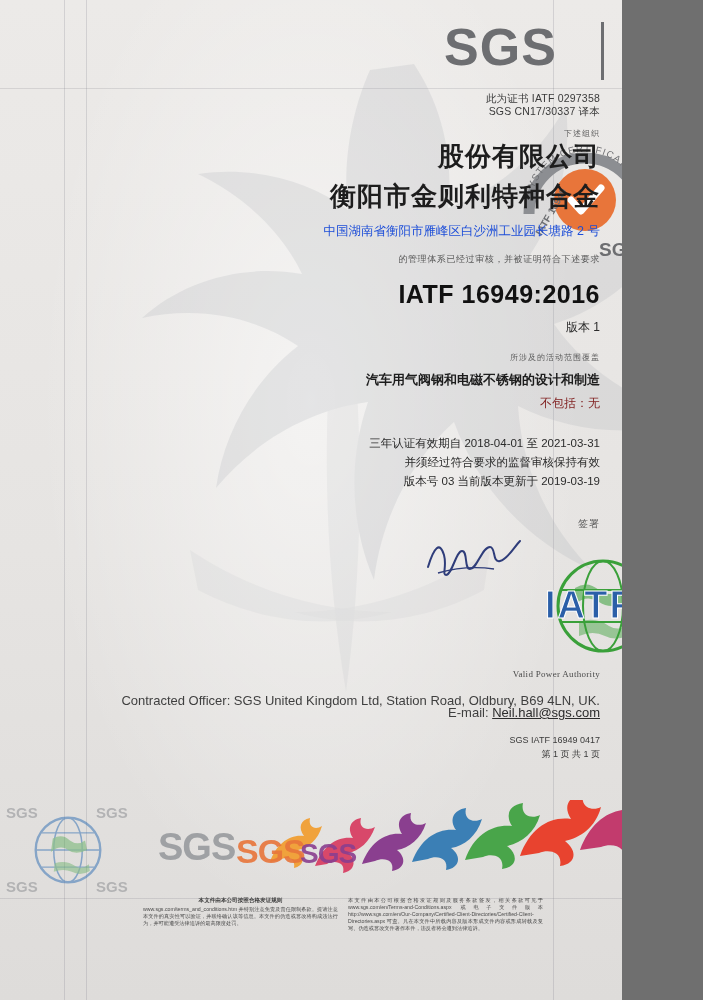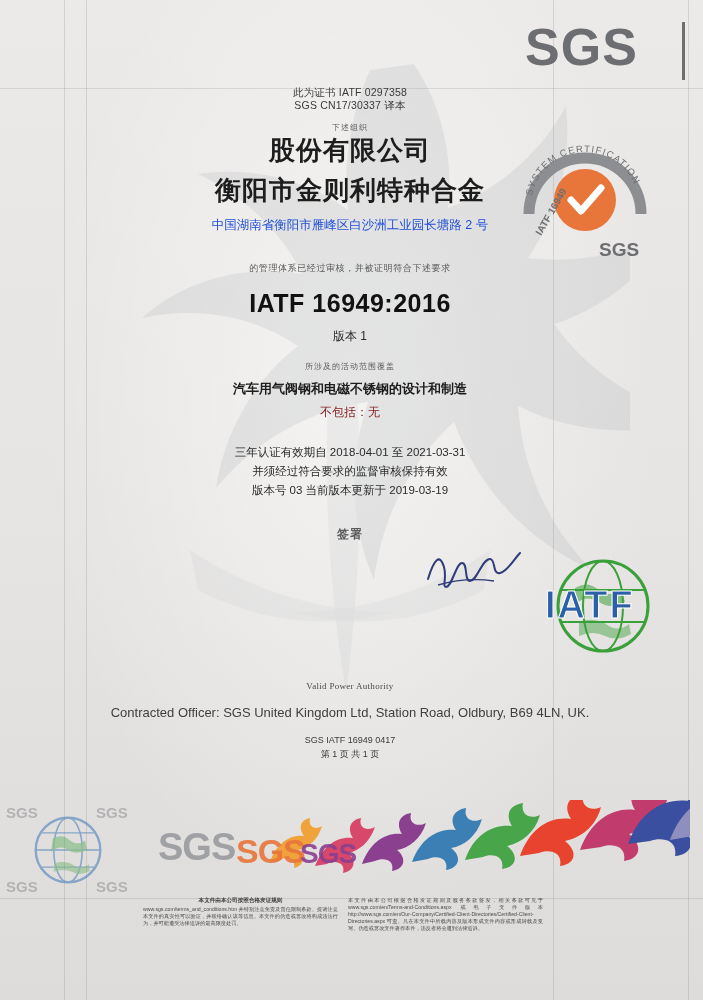--- a/index.html
+++ b/index.html
@@ -8,21 +8,21 @@
     background: #6f6f6f;
   }
   body {
     width: 703px;
     height: 1000px;
     overflow: hidden;
     font-family: "Liberation Sans", sans-serif;
   }
   .page {
     position: relative;
-    width: 703px;
+    width: 622px;
     height: 1000px;
     background: #e9e9e7;
     overflow: hidden;
   }
   
   .paper-tint {
     position: absolute;
     inset: 0;
     background:
       radial-gradient(ellipse at 50% 40%, rgba(255,255,255,0.55) 0%, rgba(255,255,255,0.0) 62%),
@@ -117,23 +117,23 @@
     position: absolute;
     font-weight: bold;
     font-size: 15px;
     color: #8d8f93;
   }
 
   
   .doc-text {
     position: absolute;
     left: 100px;
-    top: 86px;
+    top: 92px;
     width: 500px;
-    text-align: center;
+    text-align: right;
     color: #2b2b2b;
   }
   .tiny-id {
     font-size: 10.5px;
     line-height: 13px;
     color: #3a3a3a;
     letter-spacing: 0.2px;
   }
   .micro-label {
     font-size: 8px;
@@ -150,21 +150,21 @@
     letter-spacing: 1px;
   }
   .org-addr {
     font-size: 12.5px;
     margin-top: 10px;
     color: #1d4ed8;
   }
   .stmt {
     font-size: 9px;
     color: #585858;
-    margin-top: 28px;
+    margin-top: 13px;
     letter-spacing: 0.6px;
   }
   .standard {
     font-size: 25px;
     font-weight: bold;
     margin-top: 14px;
     color: #111;
     letter-spacing: 0.5px;
   }
   .edition {
@@ -189,25 +189,24 @@
     margin-top: 6px;
     color: #7f1d1d;
   }
   .validity {
     font-size: 11.5px;
     margin-top: 22px;
     line-height: 19px;
     color: #2b2b2b;
   }
   .sign-label {
-    font-size: 12px;
+    font-size: 10px;
     color: #5b5b5b;
     margin-top: 26px;
     letter-spacing: 1px;
-    font-weight: bold;
   }
   .signature {
     height: 46px;
     position: relative;
   }
   .signature svg { position: absolute; right: 60px; top: 2px; }
   .authority {
     font-size: 9px;
     color: #4a4a4a;
     margin-top: 92px;
@@ -387,20 +386,23 @@
       <svg width="120" height="44" viewBox="0 0 120 44">
         <path d="M8 34 c6 -20 12 -26 16 -12 c3 11 -2 20 2 20 c6 0 10 -24 16 -24 c6 0 2 18 8 18 c7 0 12 -22 20 -22 c6 0 2 16 10 14 c8 -2 14 -14 20 -20" fill="none" stroke="#2f3d7a" stroke-width="2" stroke-linecap="round"></path>
         <path d="M18 40 q28 -8 56 -4" fill="none" stroke="#2f3d7a" stroke-width="1.4"></path>
       </svg>
     </div>
 
     <div class="authority">Valid Power Authority</div>
 
     <div class="contact">
       <div>Contracted Officer: SGS United Kingdom Ltd, Station Road, Oldbury, B69 4LN, UK.</div>
+      <div>
+        <span>E-mail: </span><span class="mail">Neil.hall@sgs.com</span>
+      </div>
     </div>
 
     <div class="docref">
       <div>SGS IATF 16949 0417</div>
       <div>第 1 页 共 1 页</div>
     </div>
   </div>
 
   <svg class="birds-strip" viewBox="0 0 540 95">
     <g>

